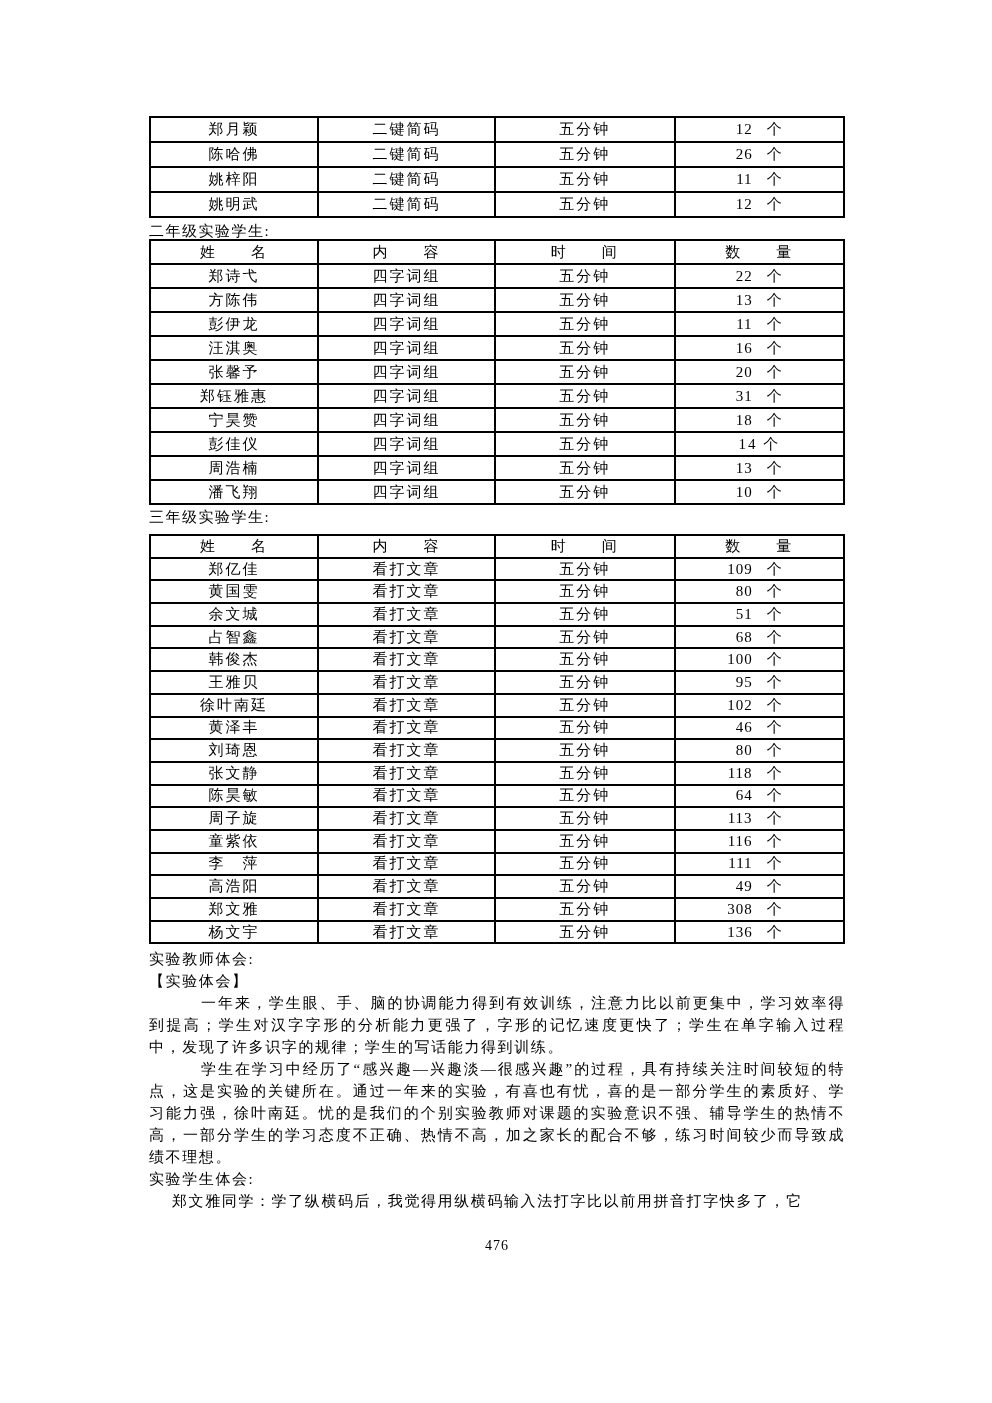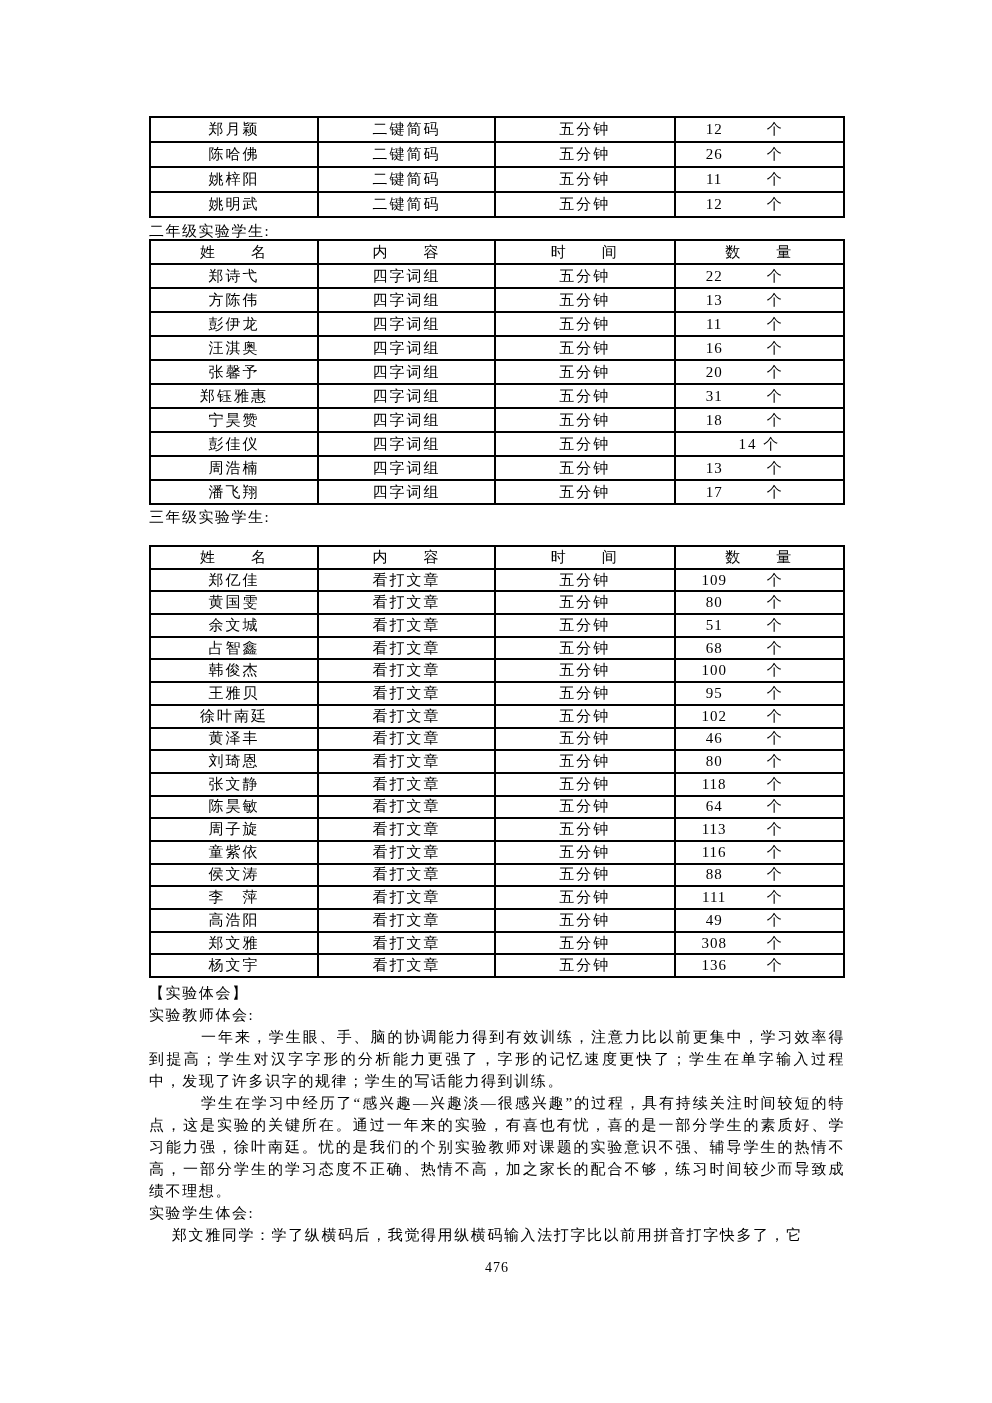--- a/index.html
+++ b/index.html
@@ -28,42 +28,42 @@
     letter-spacing:2px;
     font-weight:normal;
     padding:0;
     overflow:hidden;
     white-space:nowrap;
   }
   .t1 th,.t1 td { height:23px; }
   .t2 th,.t2 td { height:22px; }
   .t3 th,.t3 td { height:20.7px; }
   td.qty { text-align:left; letter-spacing:1px; }
-  .qty-n { display:inline-block; min-width:46%; text-align:center; }
+  .qty-n { display:inline-block; min-width:46%; text-align:right; }
   .qty-u { display:inline-block; margin-left:14px; }
   .section-label {
     font-size:15px;
     letter-spacing:1.5px;
     line-height:27px;
     height:21px;
   }
-  .section-label.tight { line-height:24px; height:40px; }
+  .section-label.tight { line-height:24px; height:29px; }
   .body-text {
     margin-top:4px;
     font-size:15px;
     line-height:22px;
     letter-spacing:1.6px;
   }
   .body-text p { margin:0; text-align:justify; }
   .heading-line { text-align:left; }
   .indent-lg { text-indent:52px; }
   .indent-sm { text-indent:23px; }
   .page-num {
     text-align:center;
-    margin-top:14px;
+    margin-top:26px;
     font-size:14px;
     letter-spacing:1px;
   }
 </style>
 </head>
 <body>
 
 <div class="page">
   <div class="content">
 
@@ -171,21 +171,21 @@
           <tr>
             <td>周浩楠</td>
             <td>四字词组</td>
             <td>五分钟</td>
             <td class="qty"><span class="qty-n">13</span><span class="qty-u">个</span></td>
           </tr>
           <tr>
             <td>潘飞翔</td>
             <td>四字词组</td>
             <td>五分钟</td>
-            <td class="qty"><span class="qty-n">17</span><span class="qty-u">个</span></td>
+            <td class="qty"><span class="qty-n">10</span><span class="qty-u">个</span></td>
           </tr>
         </tbody>
     </table>
 
     <div class="section-label tight">三年级实验学生:</div>
 
     <table class="t3">
       <colgroup>
         <col style="width:24.2%">
           <col style="width:25.5%">
@@ -273,26 +273,20 @@
             <td>五分钟</td>
             <td class="qty"><span class="qty-n">113</span><span class="qty-u">个</span></td>
           </tr>
           <tr>
             <td>童紫依</td>
             <td>看打文章</td>
             <td>五分钟</td>
             <td class="qty"><span class="qty-n">116</span><span class="qty-u">个</span></td>
           </tr>
           <tr>
-            <td>侯文涛</td>
-            <td>看打文章</td>
-            <td>五分钟</td>
-            <td class="qty"><span class="qty-n">88</span><span class="qty-u">个</span></td>
-          </tr>
-          <tr>
             <td>李　萍</td>
             <td>看打文章</td>
             <td>五分钟</td>
             <td class="qty"><span class="qty-n">111</span><span class="qty-u">个</span></td>
           </tr>
           <tr>
             <td>高浩阳</td>
             <td>看打文章</td>
             <td>五分钟</td>
             <td class="qty"><span class="qty-n">49</span><span class="qty-u">个</span></td>
@@ -306,22 +300,22 @@
           <tr>
             <td>杨文宇</td>
             <td>看打文章</td>
             <td>五分钟</td>
             <td class="qty"><span class="qty-n">136</span><span class="qty-u">个</span></td>
           </tr>
         </tbody>
     </table>
 
     <div class="body-text">
+      <p class="heading-line">实验教师体会:</p>
       <p class="heading-line">【实验体会】</p>
-      <p class="heading-line">实验教师体会:</p>
       <p class="indent-lg">一年来，学生眼、手、脑的协调能力得到有效训练，注意力比以前更集中，学习效率得到提高；学生对汉字字形的分析能力更强了，字形的记忆速度更快了；学生在单字输入过程中，发现了许多识字的规律；学生的写话能力得到训练。</p>
       <p class="indent-lg">学生在学习中经历了“感兴趣—兴趣淡—很感兴趣”的过程，具有持续关注时间较短的特点，这是实验的关键所在。通过一年来的实验，有喜也有忧，喜的是一部分学生的素质好、学习能力强，徐叶南廷。忧的是我们的个别实验教师对课题的实验意识不强、辅导学生的热情不高，一部分学生的学习态度不正确、热情不高，加之家长的配合不够，练习时间较少而导致成绩不理想。</p>
       <p class="heading-line">实验学生体会:</p>
       <p class="indent-sm">郑文雅同学：学了纵横码后，我觉得用纵横码输入法打字比以前用拼音打字快多了，它</p>
     </div>
 
     <div class="page-num">476</div>
 
   </div>
 </div>

